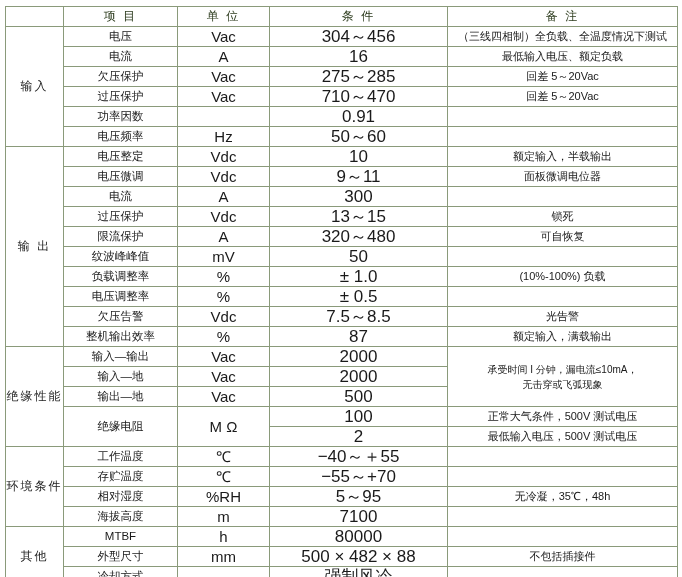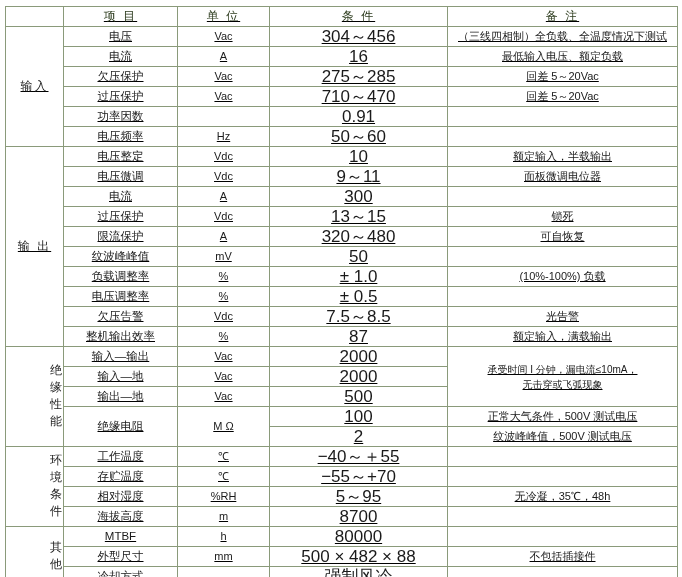--- a/index.html
+++ b/index.html
@@ -10,21 +10,20 @@
   body {
     font-family: "Liberation Sans", sans-serif;
   }
   .sheet {
     width: 680px;
     height: 577px;
     position: relative;
     background: #ffffff;
     box-sizing: border-box;
     padding: 6px 5px 5px 5px;
-    text-decoration: underline;
   }
   table.spec {
     width: 672px;
     border-collapse: collapse;
     table-layout: fixed;
     font-size: 11px;
     color: #1a1a1a;
   }
   table.spec td, table.spec th {
     border: 1px solid #8a9a7a;
@@ -50,21 +49,21 @@
     font-size: 12px;
     letter-spacing: 2px;
     color: #222;
     background: #ffffff;
   }
   td.item {
     font-size: 11.5px;
     margin-top: 48px;
   }
   td.unit {
-    font-size: 11px;
+    font-size: 15px;
   }
   td.cond {
     font-size: 17px;
   }
   td.rem {
     font-size: 11px;
     padding: 0 3px;
   }
   td.rem-multi {
     font-size: 10px;
@@ -76,21 +75,20 @@
   .col-unit { width: 92px; }
   .col-cond { width: 178px; }
   .col-rem { width: 230px; }
   .two-line {
     display: block;
     line-height: 15px;
   }
   .vert-wrap {
     display: inline-block;
     line-height: 17px;
-    margin-left: 44px;
   }
 </style>
 </head>
 <body>
 
 <div class="sheet">
   <table class="spec">
     <colgroup>
       <col class="col-grp">
       <col class="col-item">
@@ -232,21 +230,21 @@
         <td class="cond">500</td>
       </tr>
       <tr>
         <td class="item" rowspan="2">绝缘电阻</td>
         <td class="unit" rowspan="2">M Ω</td>
         <td class="cond">100</td>
         <td class="rem">正常大气条件，500V 测试电压</td>
       </tr>
       <tr>
         <td class="cond">2</td>
-        <td class="rem">纹波峰峰值，500V 测试电压</td>
+        <td class="rem">最低输入电压，500V 测试电压</td>
       </tr>
 
       <tr>
         <td class="grp" rowspan="4">
           <span class="vert-wrap">环境条件</span>
         </td>
         <td class="item">工作温度</td>
         <td class="unit">℃</td>
         <td class="cond">−40～＋55</td>
         <td class="rem"></td>
@@ -259,21 +257,21 @@
       </tr>
       <tr>
         <td class="item">相对湿度</td>
         <td class="unit">%RH</td>
         <td class="cond">5～95</td>
         <td class="rem">无冷凝，35℃，48h</td>
       </tr>
       <tr>
         <td class="item">海拔高度</td>
         <td class="unit">m</td>
-        <td class="cond">8700</td>
+        <td class="cond">7100</td>
         <td class="rem"></td>
       </tr>
 
       <tr>
         <td class="grp" rowspan="3">
           <span class="vert-wrap">其他</span>
         </td>
         <td class="item">MTBF</td>
         <td class="unit">h</td>
         <td class="cond">80000</td>

